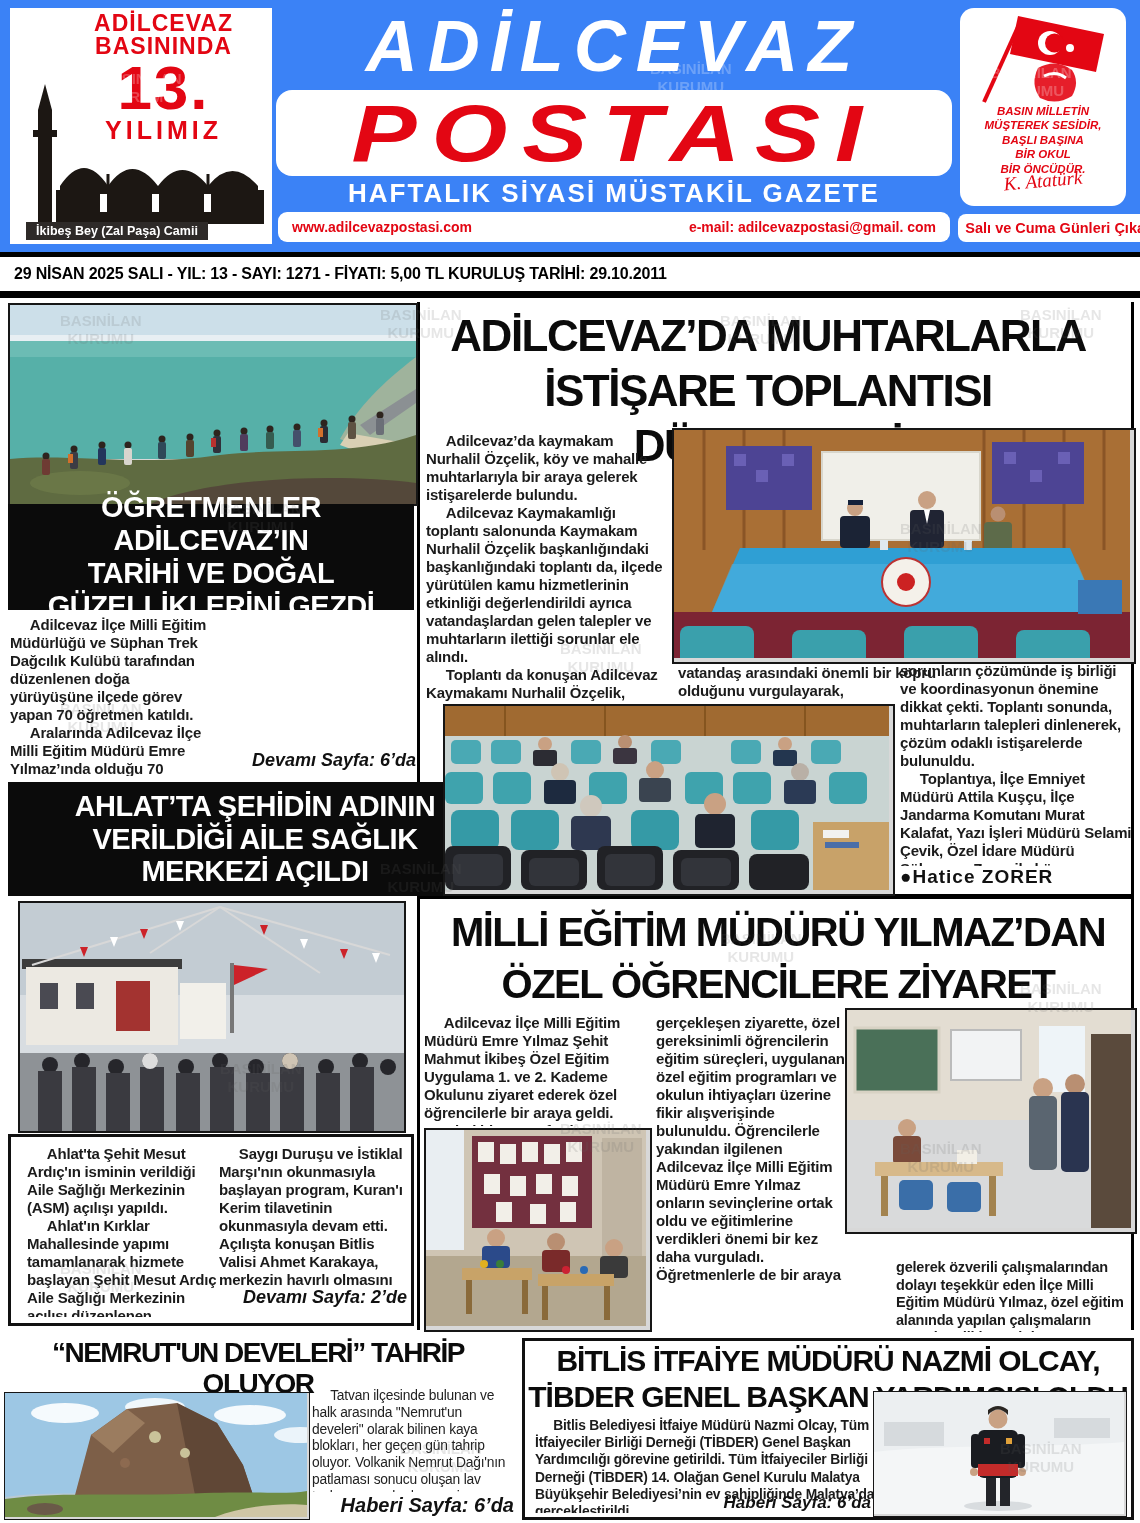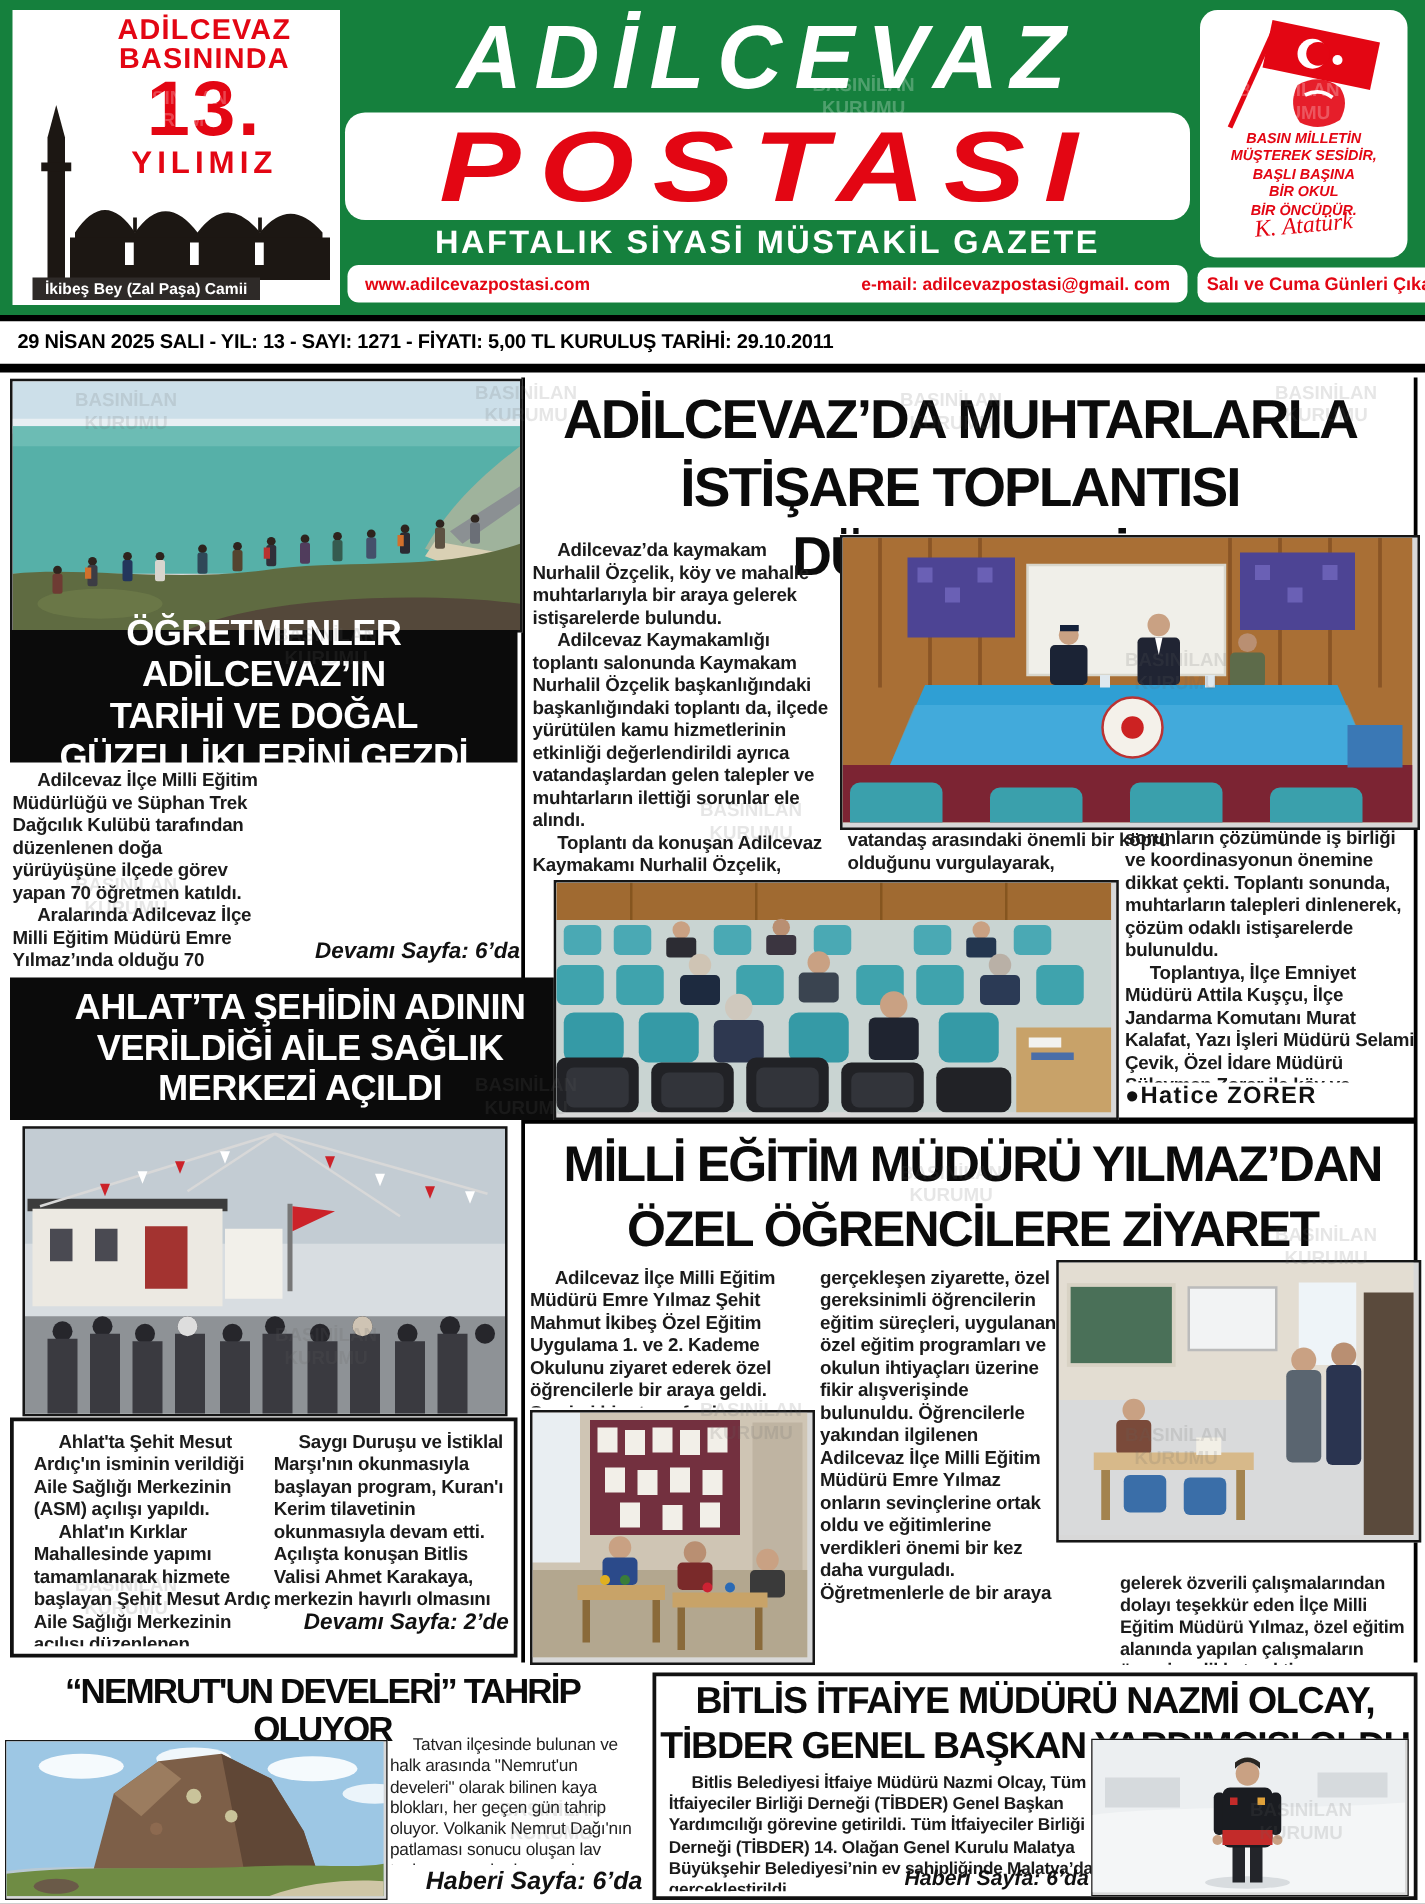--- a/index.html
+++ b/index.html
@@ -1,20 +1,20 @@
 <!DOCTYPE html>
 <html lang="tr"><head>
 <meta charset="utf-8">
 <style>
   html,body{margin:0;padding:0;background:#888;}
   #page{position:relative;width:1140px;height:1523px;background:#fff;margin:0 auto;
         font-family:"Liberation Sans",sans-serif;overflow:hidden;}
   .abs{position:absolute;}
   
-  #header{position:absolute;left:0;top:0;width:1140px;height:252px;background:#15803d;}
+  #header{position:absolute;left:0;top:0;width:1140px;height:252px;background:#3b82f6;}
   #badge-left{position:absolute;left:10px;top:8px;width:262px;height:236px;background:#fff;}
   #badge-left .toptext{position:absolute;right:6px;top:4px;width:205px;text-align:center;
      color:#e30613;font-weight:800;line-height:1.02;}
   .bl1{font-size:23px;letter-spacing:1px;}
   .bl2{font-size:23px;letter-spacing:1px;}
   .blnum{font-size:62px;line-height:.95;letter-spacing:2px;}
   .bl3{font-size:25px;letter-spacing:4px;}
   #mosque{position:absolute;left:2px;bottom:20px;}
   #badge-caption{position:absolute;left:16px;bottom:4px;background:#2e2a28;color:#fff;
      font-size:12.5px;font-weight:700;padding:2px 10px;}
@@ -185,21 +185,21 @@
   </div>
 
   <div class="hl-box" style="left:8px;top:504px;width:406px;height:106px;font-size:29px;">ÖĞRETMENLER ADİLCEVAZ’IN
 TARİHİ VE DOĞAL
 GÜZELLİKLERİNİ GEZDİ</div>
 
   <div class="btxt" style="left:10px;top:616px;width:198px;height:160px;">&nbsp;&nbsp;&nbsp;&nbsp;&nbsp;Adilcevaz İlçe Milli Eğitim Müdürlüğü ve Süphan Trek Dağcılık Kulübü tarafından düzenlenen doğa yürüyüşüne ilçede görev yapan 70 öğretmen katıldı.
 &nbsp;&nbsp;&nbsp;&nbsp;&nbsp;Aralarında Adilcevaz İlçe Milli Eğitim Müdürü Emre Yılmaz’ında olduğu 70</div>
   <div class="cont" style="left:226px;top:750px;width:190px;">Devamı Sayfa: 6’da</div>
 
-  <div class="hl-box" style="left:8px;top:782px;width:464px;height:114px;font-size:29px;">AHLAT’TA ŞEHİDİN ADININ
+  <div class="hl-box" style="left:8px;top:782px;width:464px;height:114px;font-size:29px;padding-left:15px;">AHLAT’TA ŞEHİDİN ADININ
 VERİLDİĞİ AİLE SAĞLIK
 MERKEZİ AÇILDI</div>
 
   <div class="photo" style="left:18px;top:901px;width:384px;height:228px;">
     <svg width="384" height="228" viewBox="0 0 384 228">
       <rect width="384" height="228" fill="#c3ccd3"></rect>
       <rect y="92" width="384" height="60" fill="#d8dde1"></rect>
       <rect x="2" y="56" width="160" height="10" fill="#3c3c3c"></rect>
       <rect x="6" y="64" width="152" height="78" fill="#ece9e2"></rect>
       <rect x="20" y="80" width="18" height="26" fill="#4a4a52"></rect>

